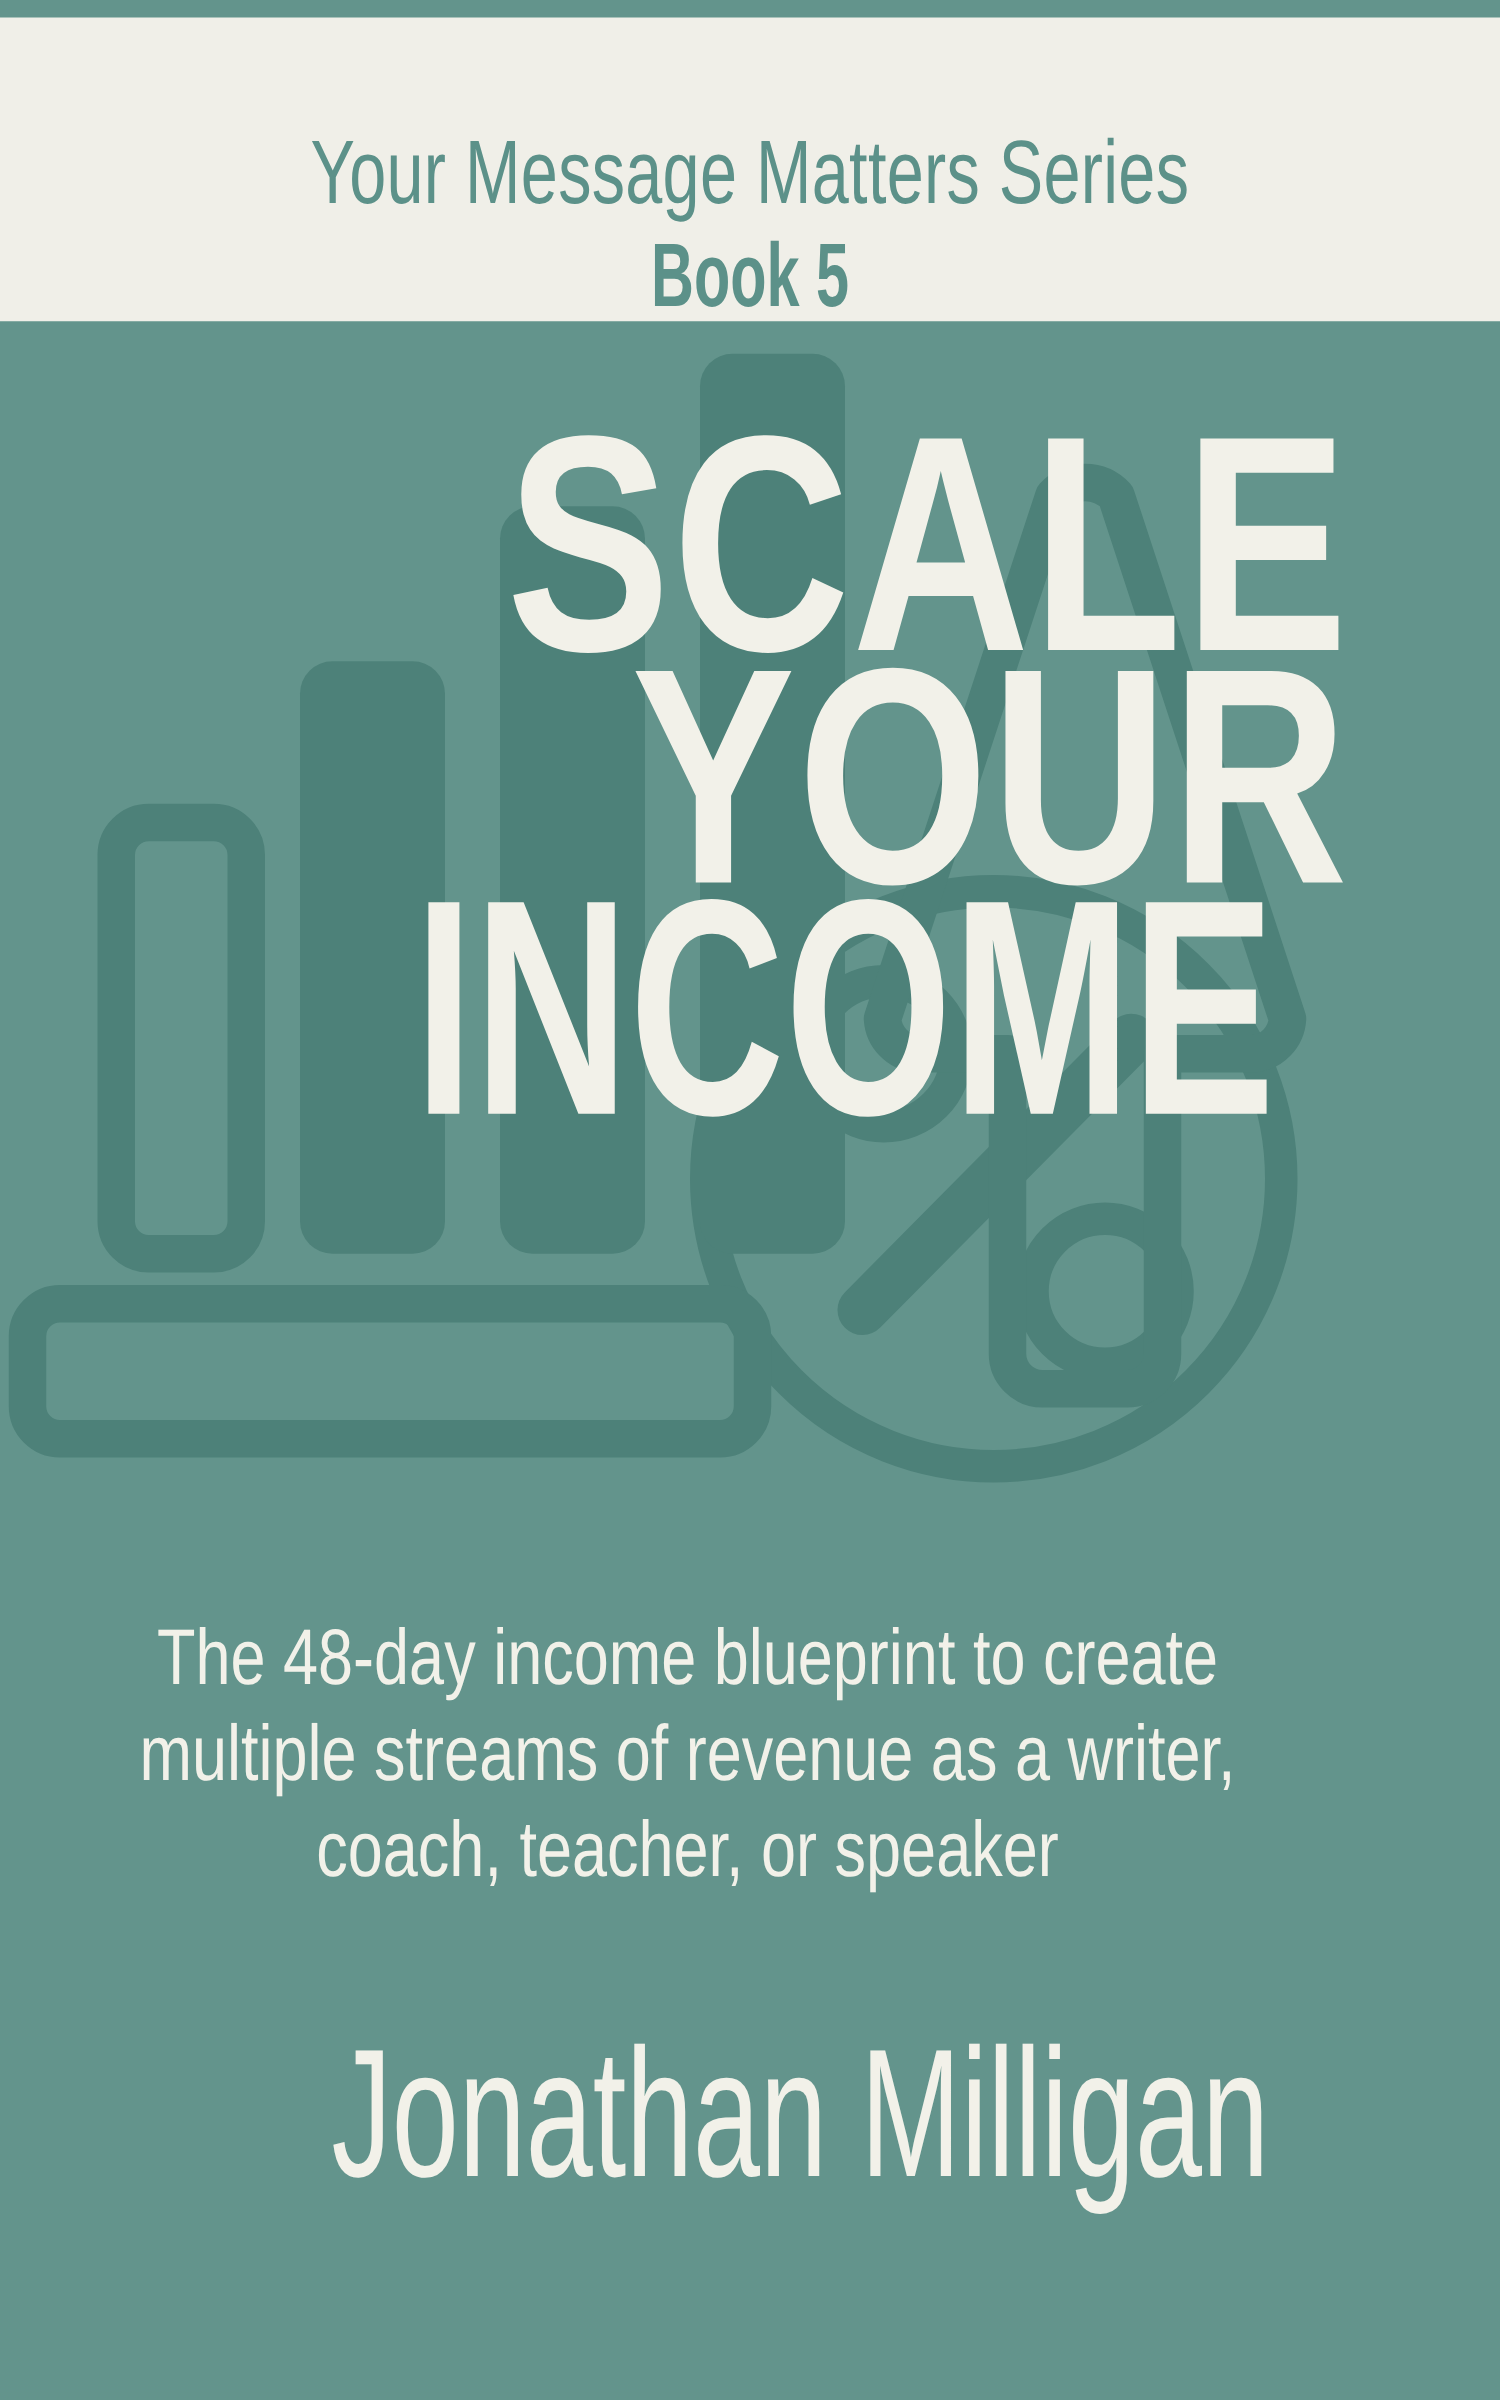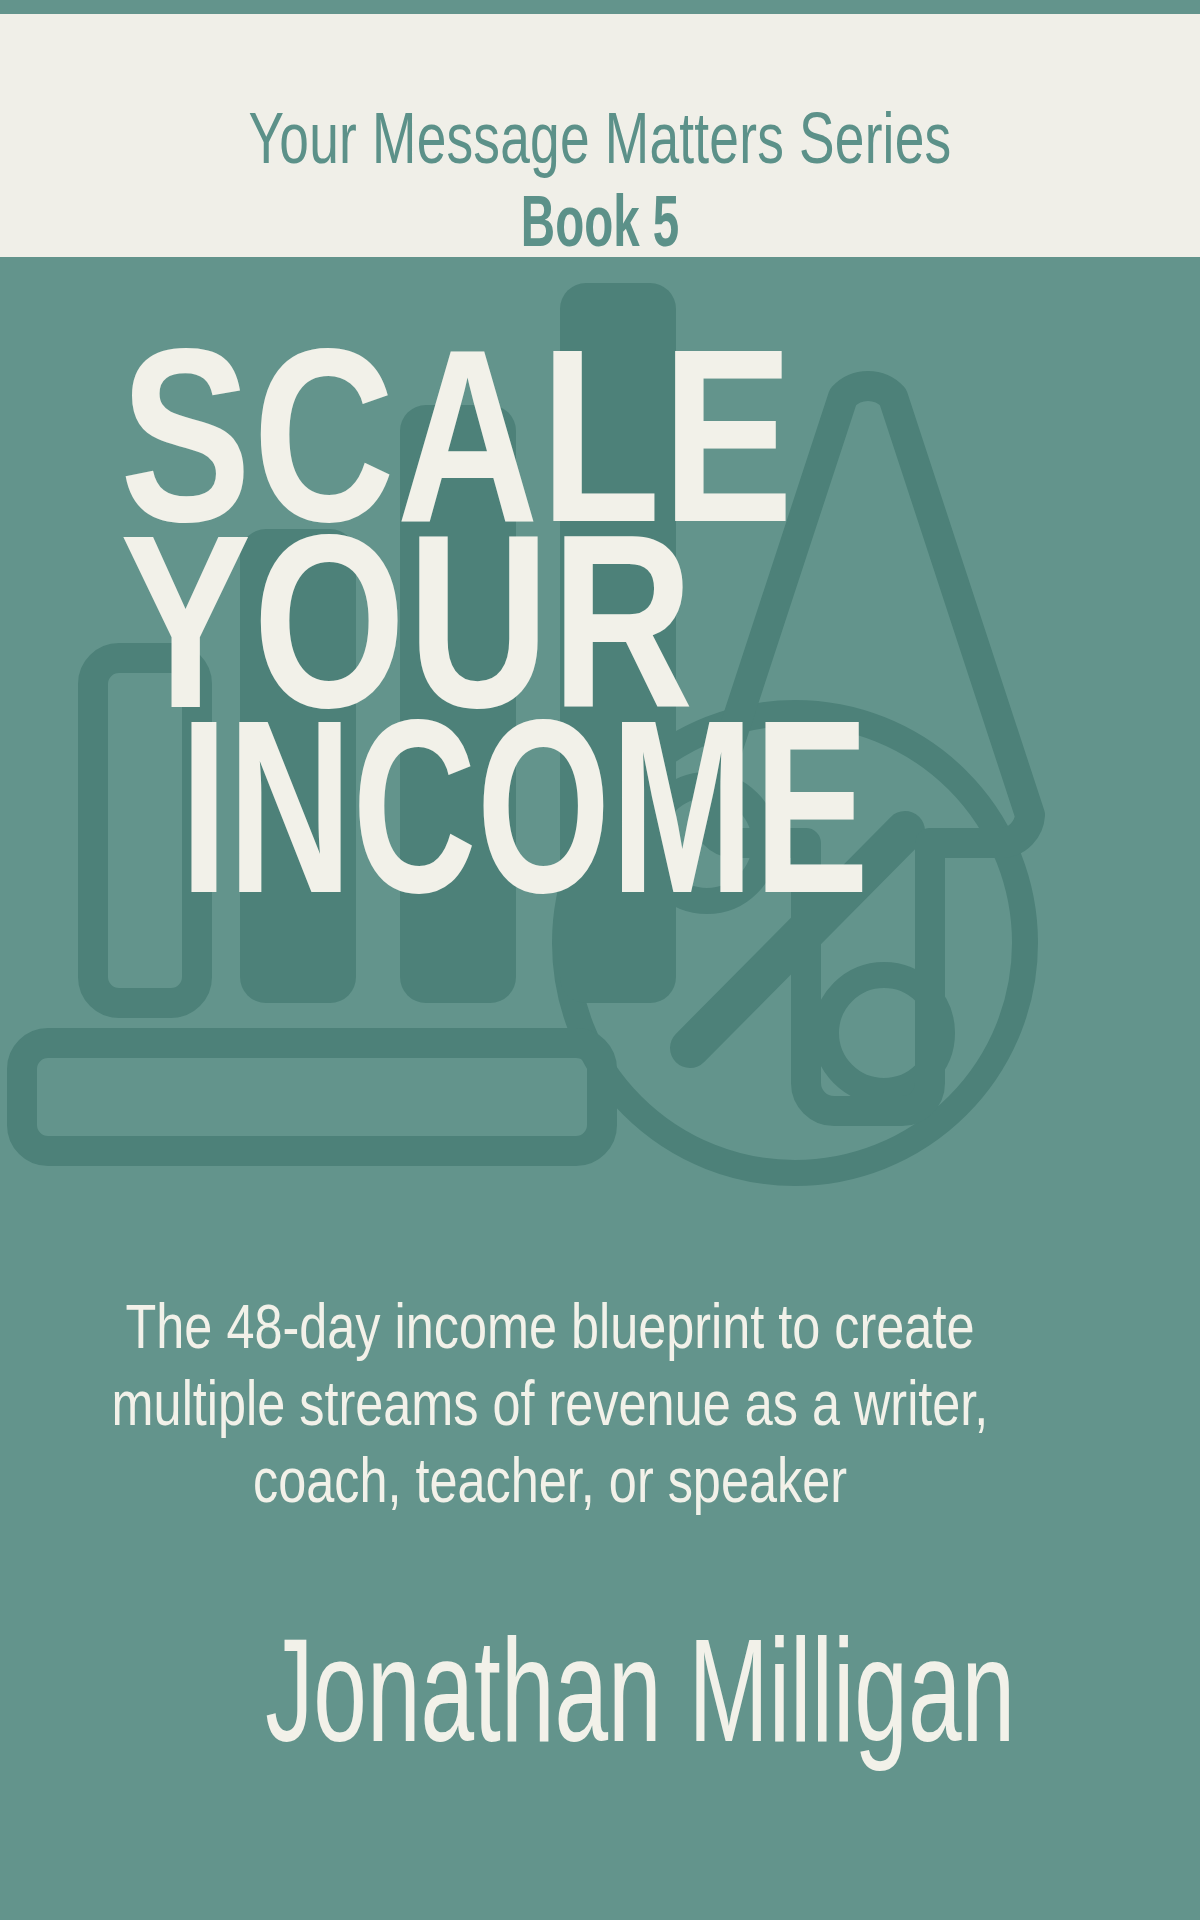--- a/index.html
+++ b/index.html
@@ -64,21 +64,21 @@
     pointer-events: none;
   }
 
   
   #title-block {
     position: absolute;
     left: 0;
     top: 330px;
     width: 1200px;
     z-index: 3;
-    text-align: left;
+    text-align: right;
   }
   .title-line {
     display: block;
     font-family: "Liberation Sans Narrow", "Liberation Sans", sans-serif;
     font-weight: 700;
     color: #F2F1E9;
     text-transform: uppercase;
     white-space: nowrap;
     line-height: 0.86;
   }

